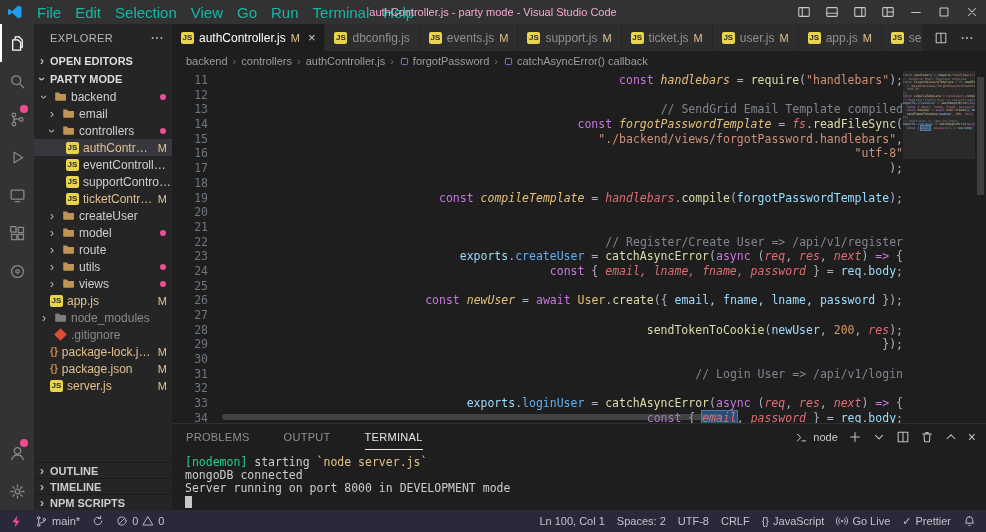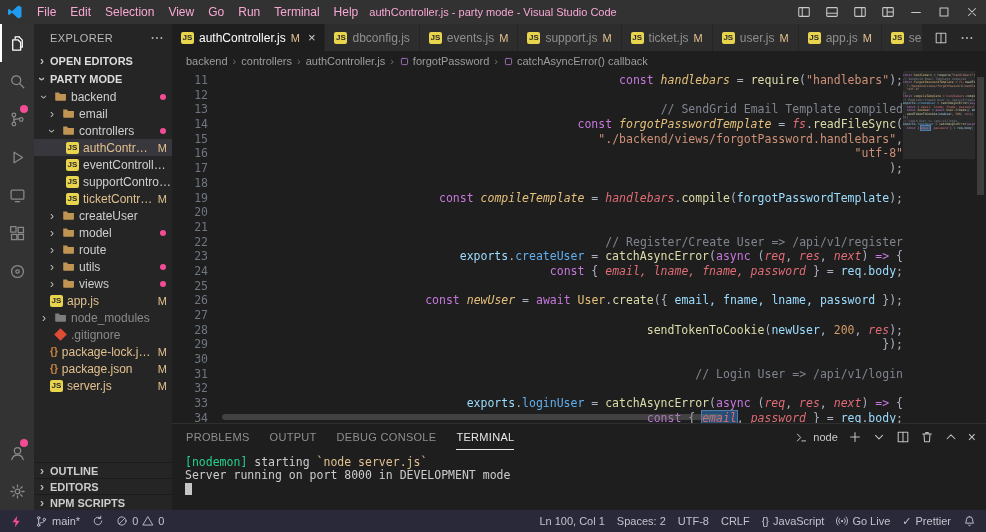--- a/index.html
+++ b/index.html
@@ -5,21 +5,21 @@
   :root{ --accent:#f14c94; --mod:#e2c08d; }
   *{box-sizing:border-box; margin:0; padding:0;}
   html,body{width:986px;height:532px;overflow:hidden;background:#1e1e1e;
     font-family:"Liberation Sans",sans-serif; color:#ccc; font-size:12px; cursor:default;}
   svg{display:block}
 
   
   .titlebar{height:24px;background:#323233;display:flex;align-items:center;position:relative;}
   .logo{width:30px;display:flex;justify-content:center;align-items:center;}
   #menus{display:flex;height:100%;align-items:center;}
-  #menus .menu{padding:0 7px;color:#f9a8d4;font-size:12px;}
+  #menus .menu{padding:0 7px;color:#14b8a6;font-size:15px;}
   .wtitle{position:absolute;left:50%;transform:translateX(-50%);color:#f9a8d4;white-space:nowrap;font-size:11px;}
   .wincontrols{margin-left:auto;display:flex;height:100%;align-items:center;}
   .wc{width:28px;height:100%;display:flex;align-items:center;justify-content:center;color:#c8c8c8;}
 
   
   .main{display:flex;height:486px;}
 
   
   .activitybar{width:34px;background:#333333;display:flex;flex-direction:column;justify-content:space-between;}
   .act{height:38px;display:flex;align-items:center;justify-content:center;color:#898989;position:relative;}
@@ -83,21 +83,21 @@
   .mline{font-size:3px;line-height:3.5px;white-space:pre;}
   .mslider{position:absolute;left:0;right:0;top:0;height:88px;background:rgba(200,200,200,.08);}
   .vscroll{position:absolute;right:0;top:0;bottom:0;width:11px;}
   .vthumb{position:absolute;top:6px;left:2px;width:7px;height:118px;background:rgba(121,121,121,.35);}
   .hscroll{position:absolute;left:50px;bottom:1px;height:8px;width:600px;}
   .hthumb{width:500px;height:6px;background:rgba(121,121,121,.4);border-radius:3px;}
 
   
   .panel{height:87px;border-top:1px solid #2f2f2f;background:#1e1e1e;display:flex;flex-direction:column;flex:none;}
   .panel-header{height:26px;display:flex;align-items:center;padding:0 10px 0 14px;font-size:11px;flex:none;}
-  #panel-tabs{display:flex;gap:20px;height:100%;align-items:stretch;}
+  #panel-tabs{display:flex;gap:34px;height:100%;align-items:stretch;}
   .ptab{color:#8f8f8f;letter-spacing:.3px;display:flex;align-items:center;border-bottom:1px solid transparent;}
   .ptab.active{color:#e7e7e7;border-bottom-color:#e7e7e7;}
   .panel-actions{margin-left:auto;display:flex;align-items:center;gap:10px;color:#c0c0c0;}
   .pa-node{display:flex;align-items:center;gap:5px;font-size:11px;color:#ccc;}
   .pa-x{font-size:14px;line-height:1;}
   .terminal{flex:1;font-family:"DejaVu Sans Mono",monospace;font-size:11.5px;line-height:13.2px;
     padding:6px 0 0 13px;color:#ccc;white-space:pre;}
   .tg{color:#23d18b}.tp{color:#ccc}.ty{color:#e2c08d}
   .cur{display:inline-block;width:7px;height:12px;background:#c6c6c6;vertical-align:middle;}
 
@@ -390,21 +390,21 @@
           </div>
         </div>
       <div class="sb-spacer"></div>
       <div id="sb-bottom">
           <div class="sb-bot">
             <span class="chev">›</span>
             <span>OUTLINE</span>
           </div>
           <div class="sb-bot">
             <span class="chev">›</span>
-            <span>EDITORS</span>
+            <span>TIMELINE</span>
           </div>
           <div class="sb-bot">
             <span class="chev">›</span>
             <span>NPM SCRIPTS</span>
           </div>
         </div>
     </div>
 
     <div class="editorcol">
       <div class="tabsbar">
@@ -560,21 +560,20 @@
         <div class="hscroll">
             <div class="hthumb"></div>
           </div>
       </div>
 
       <div class="panel">
         <div class="panel-header">
           <div id="panel-tabs">
               <div class="ptab">PROBLEMS</div>
               <div class="ptab">OUTPUT</div>
-              <div class="ptab">DEBUG CONSOLE</div>
               <div class="ptab active">TERMINAL</div>
             </div>
           <div class="panel-actions" id="panel-actions">
               <span class="pa-node">
                 <span>
                   <svg viewBox="0 0 16 16" width="13" height="13" fill="none" stroke="currentColor" stroke-width="1.2" stroke-linecap="round" stroke-linejoin="round">
                     <path d="M3 3.8l4 4.2-4 4.2M8.5 12.2h4.5"></path>
                   </svg>
                 </span>
                 <span>node</span>
@@ -601,21 +600,21 @@
                 </svg>
               </span>
               <span>
                 <svg viewBox="0 0 16 16" width="14" height="14" fill="none" stroke="currentColor" stroke-width="1.2" stroke-linecap="round" stroke-linejoin="round">
                   <path d="M3.5 10L8 5.5 12.5 10"></path>
                 </svg>
               </span>
               <span><span class="pa-x">×</span></span>
             </div>
         </div>
-        <div class="terminal" id="terminal"><div><span class="tg">[nodemon] </span><span class="tp">starting </span><span class="ty">`node server.js`</span></div><div><span class="tp">Server running on port 8000 in DEVELOPMENT mode</span></div><div><span class="cur"></span></div></div>
+        <div class="terminal" id="terminal"><div><span class="tg">[nodemon] </span><span class="tp">starting </span><span class="ty">`node server.js`</span></div><div><span class="tp">mongoDB connected</span></div><div><span class="tp">Server running on port 8000 in DEVELOPMENT mode</span></div><div><span class="cur"></span></div></div>
       </div>
     </div>
   </div>
 
   <div class="statusbar">
     <div class="sitem accent">
         <span id="ic-bolt">
           <svg viewBox="0 0 16 16" width="13" height="13">
             <path d="M9 1L3 9h4l-1 6 6-8H8z" fill="currentColor"></path>
           </svg>

